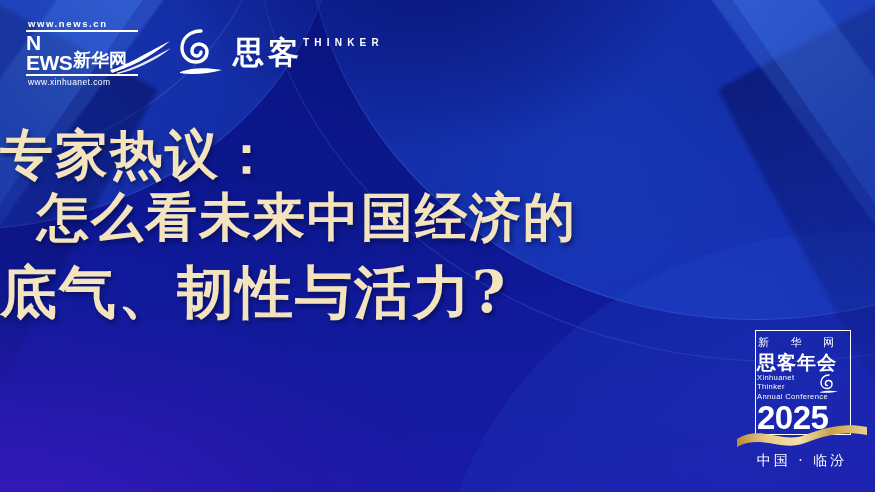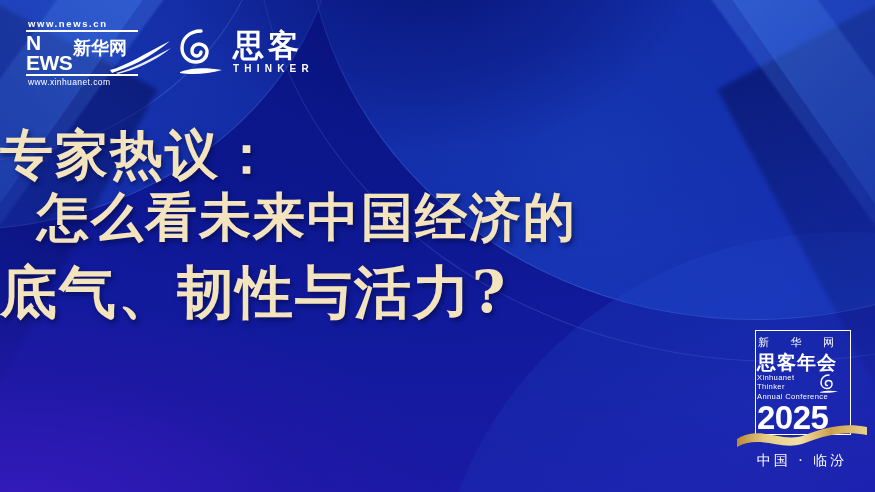--- a/index.html
+++ b/index.html
@@ -168,21 +168,21 @@
     padding-top: 1px;
     font-family: "Liberation Sans", sans-serif;
   }
   .xh-news span { display:block; }
   .xh-cn {
     color: #ffffff;
     font-weight: 700;
     font-size: 18px;
     line-height: 20px;
     letter-spacing: 0px;
-    padding-top: 6px;
+    padding-top: 18px;
     font-family: "DejaVu Sans", sans-serif;
   }
   .xh-url-bot {
     font-size: 8.5px;
     letter-spacing: 0.4px;
     color: #ffffff;
     line-height: 11px;
     white-space: nowrap;
     padding-left: 2px;
     margin-top: 1px;
@@ -198,21 +198,21 @@
 
   .thinker-logo {
     position: relative;
     display: flex;
     align-items: center;
     gap: 9px;
     margin-left: 26px;
     margin-top: 2px;
   }
   .tk-mark { width: 46px; height: 50px; }
-  .tk-right { display: flex; flex-direction: column; }
+  .tk-right { display: flex; }
   .tk-cn {
     color: #ffffff;
     font-size: 31px;
     font-weight: 700;
     line-height: 33px;
     letter-spacing: 4px;
     font-family: "DejaVu Sans", sans-serif;
   }
   .tk-en {
     color: #ffffff;

